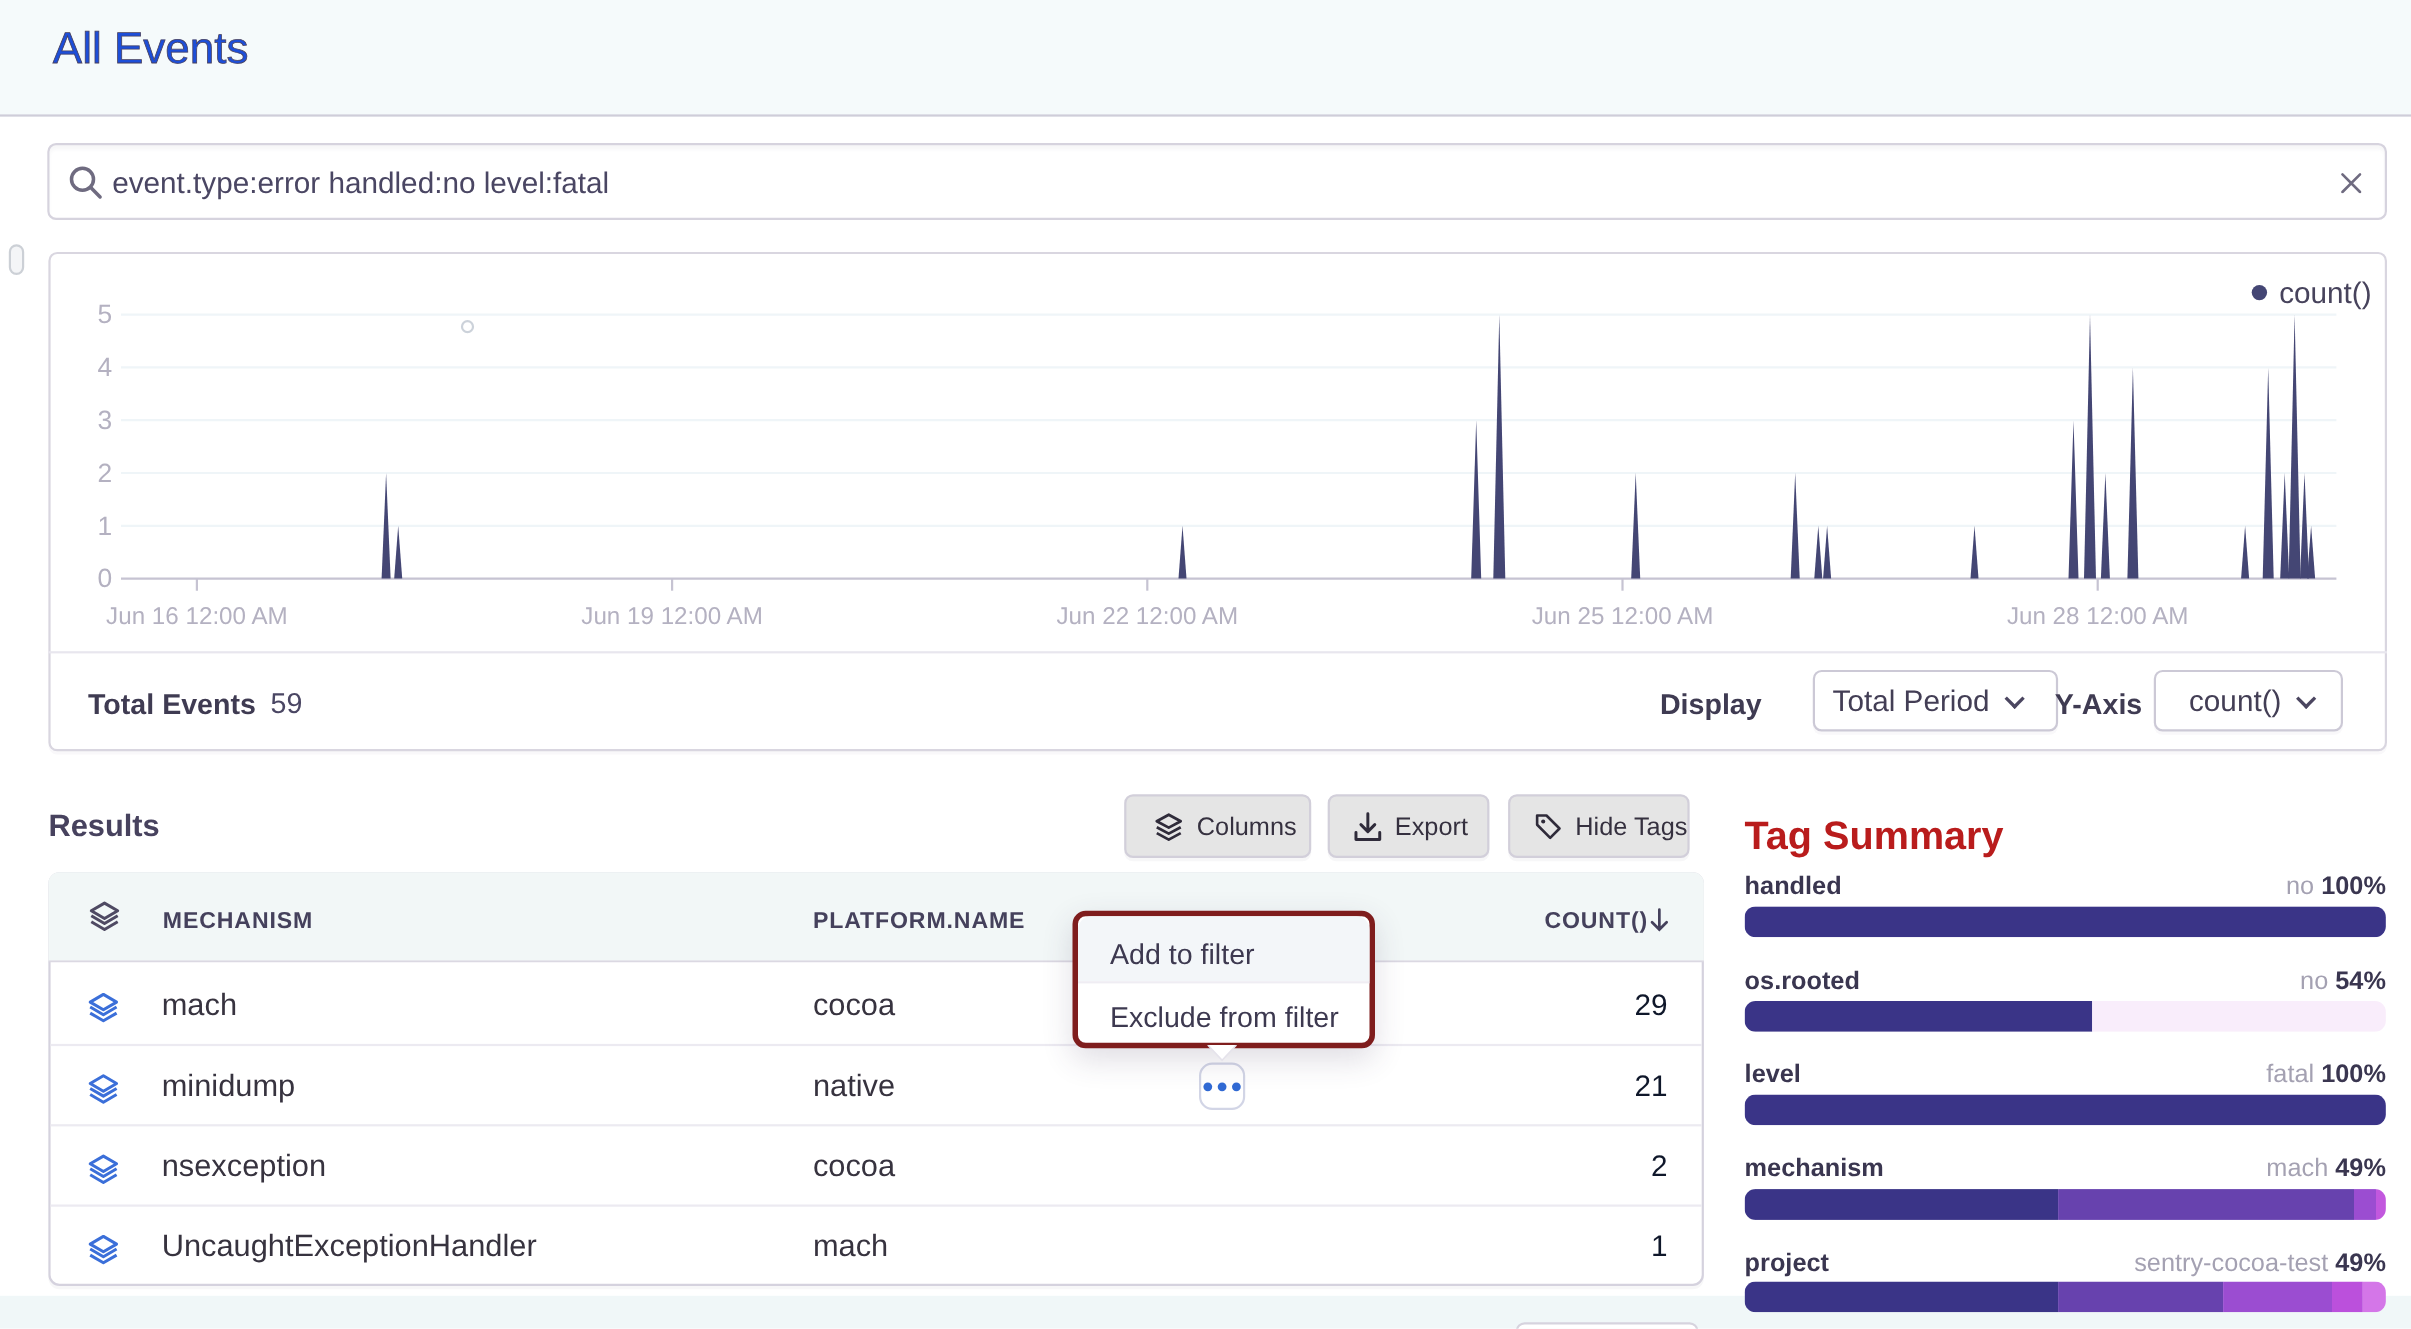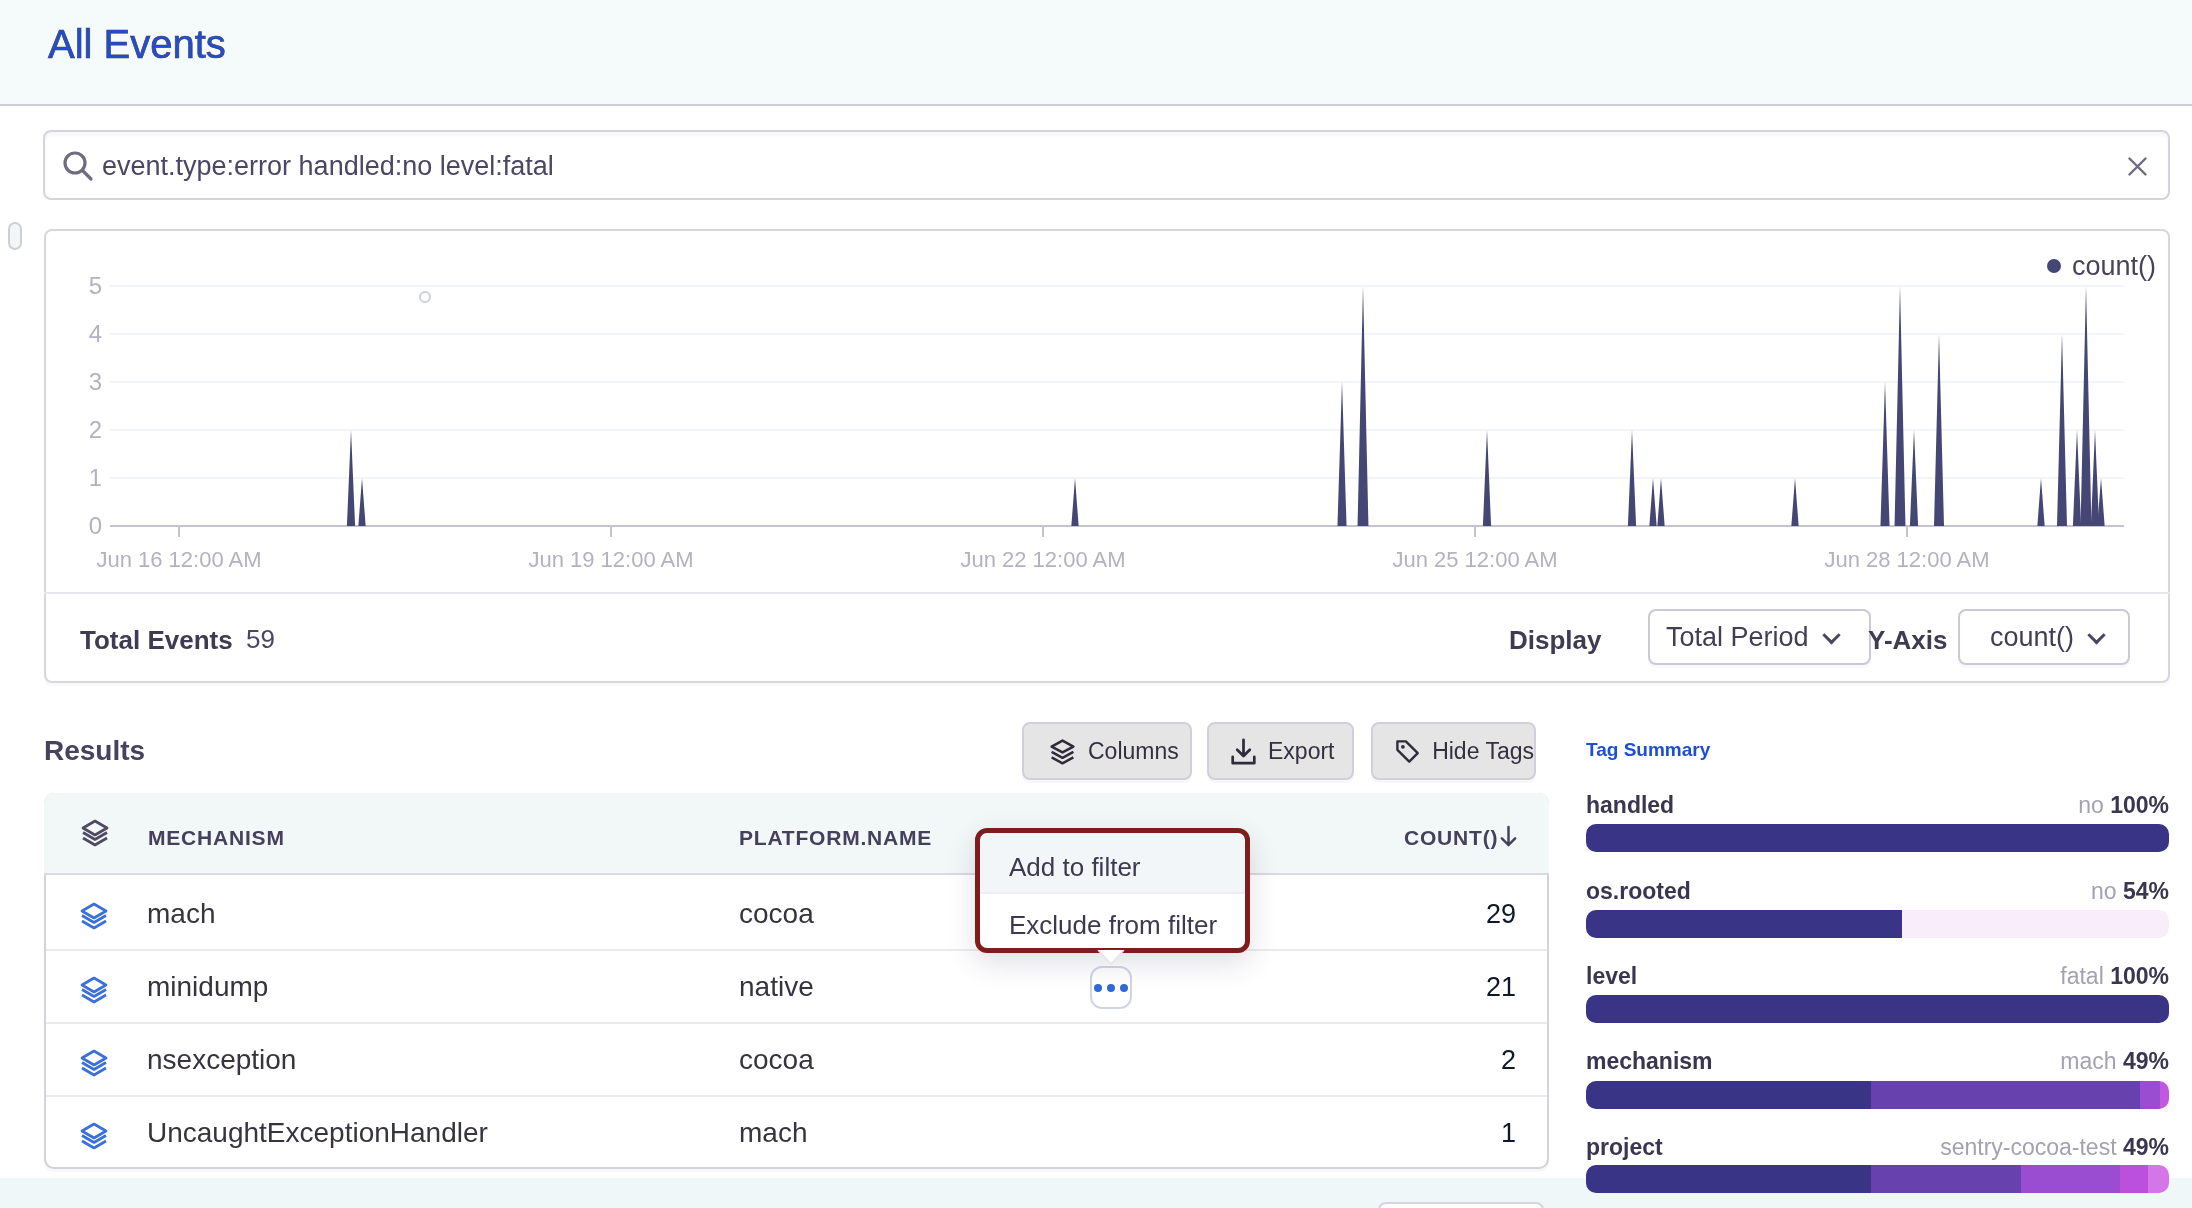--- a/index.html
+++ b/index.html
@@ -40,21 +40,21 @@
   #tablecard { left:44px; top:793px; width:1505px; height:376px; background:#fff;
     border:2px solid #d5d2de; border-radius:10px; box-shadow:0 3px 0 rgba(50,40,80,0.04); }
   #thead { left:44px; top:793px; width:1505px; height:82px; background:#f2f7f7;
     border-bottom:2px solid #dbd8e2; border-radius:10px 10px 0 0; }
   .th { position:absolute; font-size:21px; font-weight:700; color:#45415c; letter-spacing:0.8px; top:826px; }
   .row-sep { position:absolute; left:46px; width:1501px; height:2px; background:#eceaf1; }
   .cell { position:absolute; font-size:28px; color:#37333f; }
   .cnum { position:absolute; font-size:27px; color:#0f172a; text-align:right; width:120px; }
 
   
-  #tagtitle { left:1586px; top:739px; font-size:19px; font-weight:700; color:#1d4ed8; }
+  #tagtitle { left:1586px; top:739px; font-size:36px; font-weight:700; color:#b91c1c; }
   .taglabel { position:absolute; left:1586px; font-size:23px; font-weight:700; color:#3a3650; }
   .tagval { position:absolute; font-size:23px; color:#a4a1b2; width:583px; left:1586px; text-align:right; }
   .tagval b { color:#3a3650; font-weight:700; }
   .tagbar { position:absolute; left:1586px; width:583px; height:28px; border-radius:10px;
     overflow:hidden; display:flex; z-index:2; }
   .seg { height:100%; }
 
   
   #dropdown { left:975px; top:828px; width:275px; height:125px; background:#fff;
     border:5px solid #7f1d1d; border-radius:12px;

